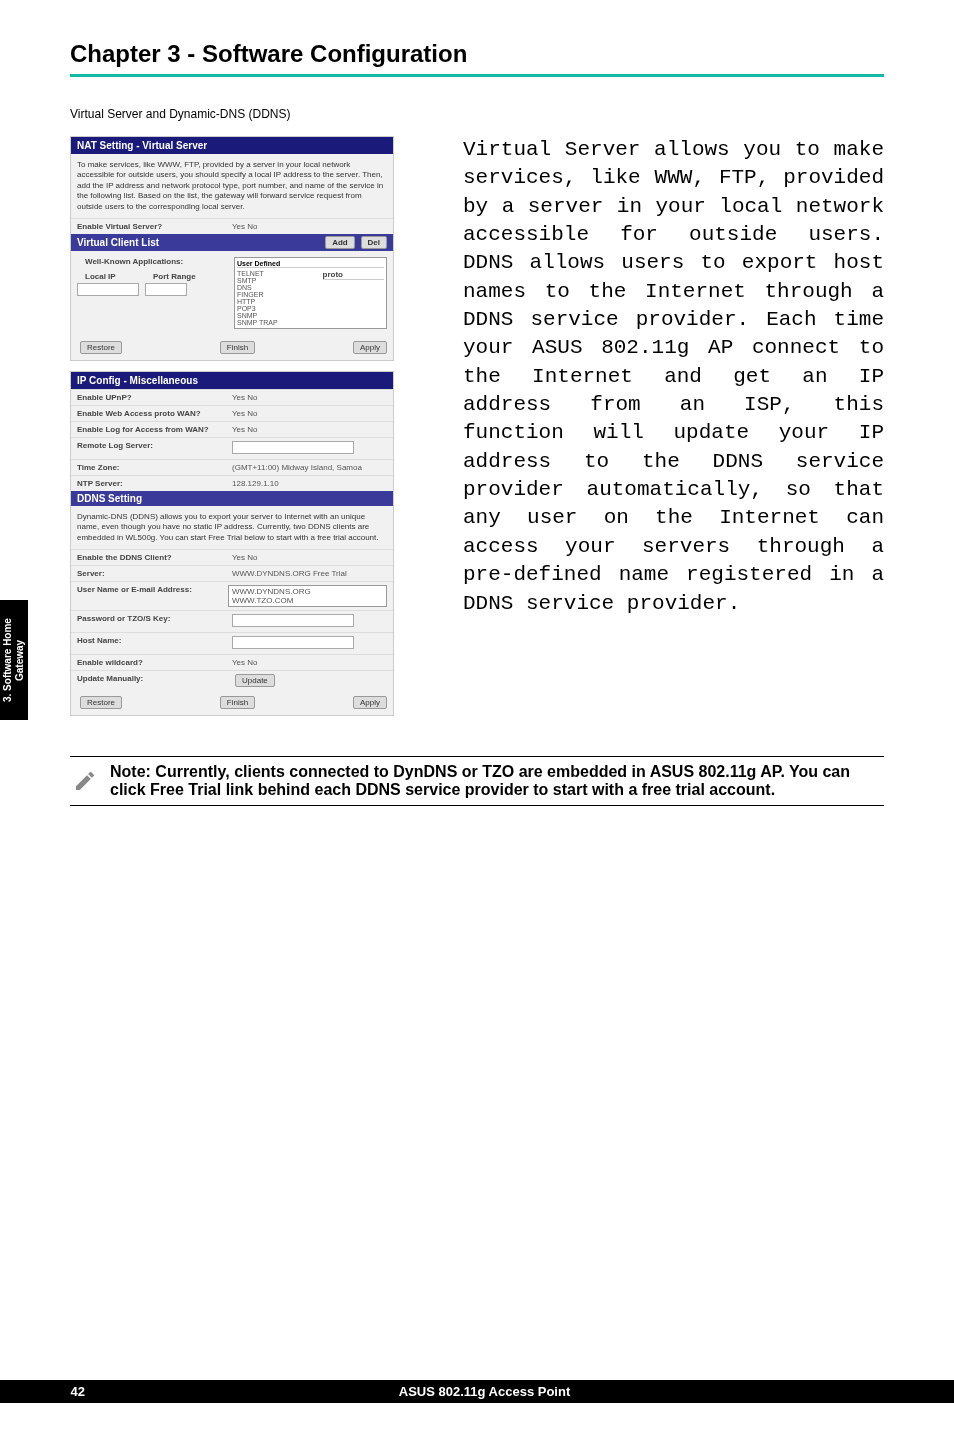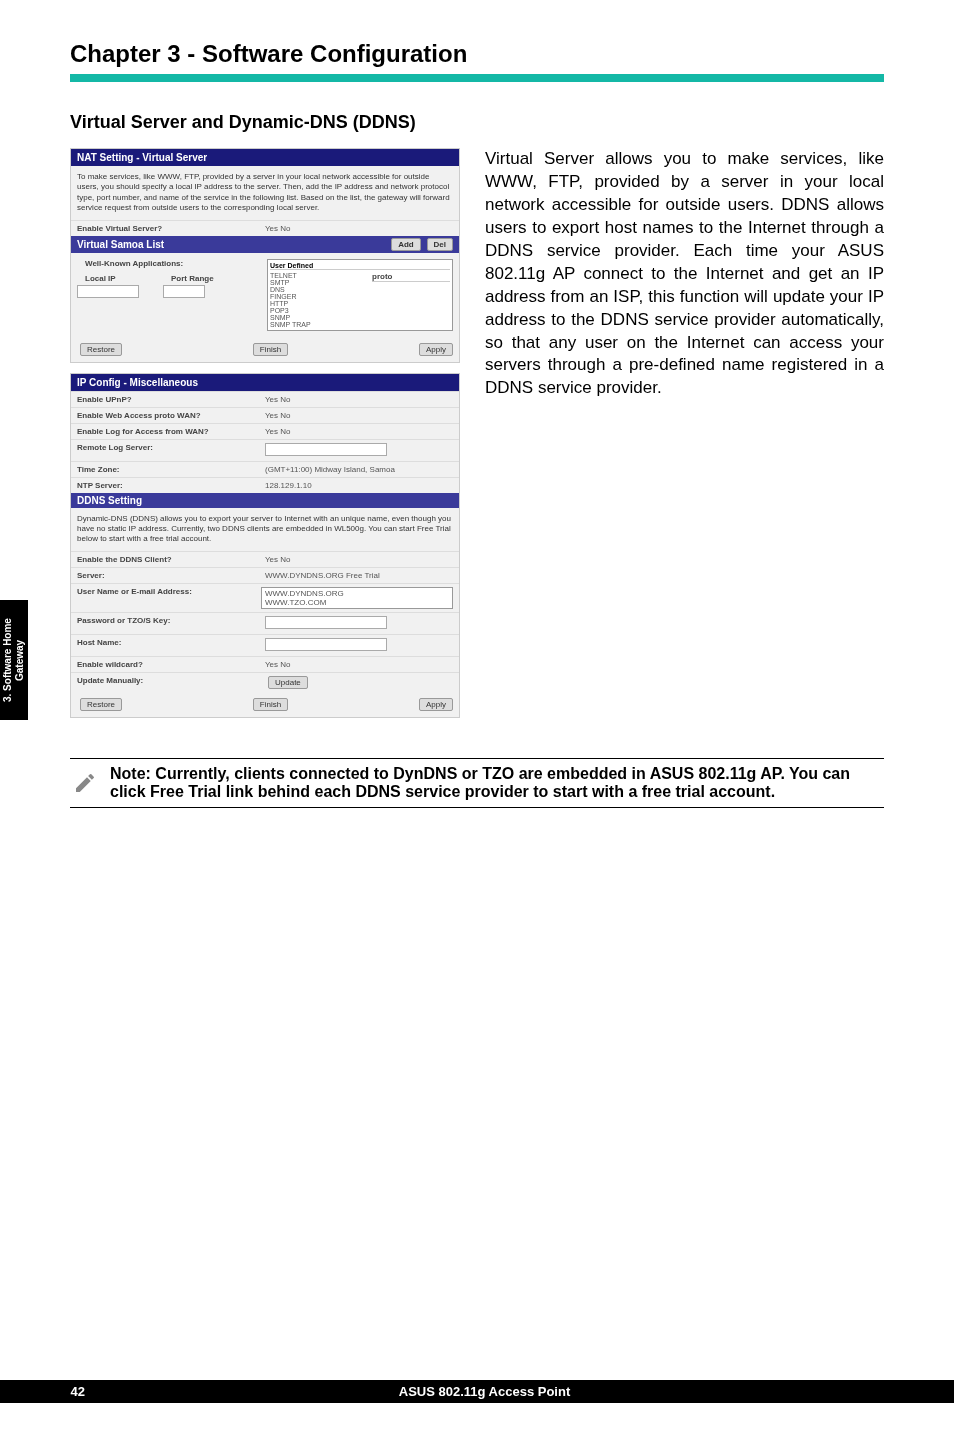--- a/index.html
+++ b/index.html
@@ -12,44 +12,45 @@
     position: relative;
     color: #000;
   }
   .page {
     padding: 40px 70px 0 70px;
   }
   .chapter-title {
     font-size: 24px;
     font-weight: bold;
     font-family: Arial, Helvetica, sans-serif;
-    border-bottom: 8px solid #14b8a6;
+    border-bottom: 3px solid #14b8a6;
     padding-bottom: 6px;
     margin-bottom: 30px;
   }
   .section-title {
-    font-size: 18px;
-    font-weight: bold;
+    font-size: 12px;
+    font-weight: normal;
     margin-bottom: 15px;
   }
   .two-col {
     display: flex;
     gap: 25px;
   }
   .left-col {
-    width: 390px;
+    width: 324px;
   }
   .right-col {
     flex: 1;
   }
   .right-text {
-    font-size: 17px;
+    font-size: 21px;
     line-height: 1.35;
     text-align: justify;
-    font-family: Liberation Sans, sans-serif;
+    font-family: Liberation Mono, monospace;
+    margin-left: 44px;
   }
   
   .side-tab {
     position: absolute;
     left: 0;
     top: 600px;
     width: 28px;
     height: 120px;
     background: #000;
     color: #fff;
@@ -192,30 +193,30 @@
     <div class="left-col">
 
       <div class="panel">
         <div class="panel-header">NAT Setting - Virtual Server</div>
         <div class="panel-body">To make services, like WWW, FTP, provided by a server in your local network accessible for outside users, you should specify a local IP address to the server. Then, add the IP address and network protocol type, port number, and name of the service in the following list. Based on the list, the gateway will forward service request from outside users to the corresponding local server.</div>
         <div class="field-row">
           <span class="field-label">Enable Virtual Server?</span>
           <span class="field-val">Yes  No</span>
         </div>
         <div class="bluebar">
-          <span>Virtual Samoa List</span>
+          <span>Virtual Client List</span>
           <span>
             <span class="minibtn">Add</span>
             <span class="minibtn">Del</span>
           </span>
         </div>
         <div class="well-known">
           <div class="wk-left">
             <span class="tiny-label">Well-Known Applications:</span>
-            <div style="display:flex;gap:24px;margin-top:6px">
+            <div style="display:flex;gap:6px;margin-top:6px">
               <div>
                 <span class="tiny-label">Local IP</span>
                 <span class="input-box"></span>
               </div>
               <div>
                 <span class="tiny-label">Port Range</span>
                 <span class="input-box" style="min-width:40px"></span>
               </div>
             </div>
           </div>

